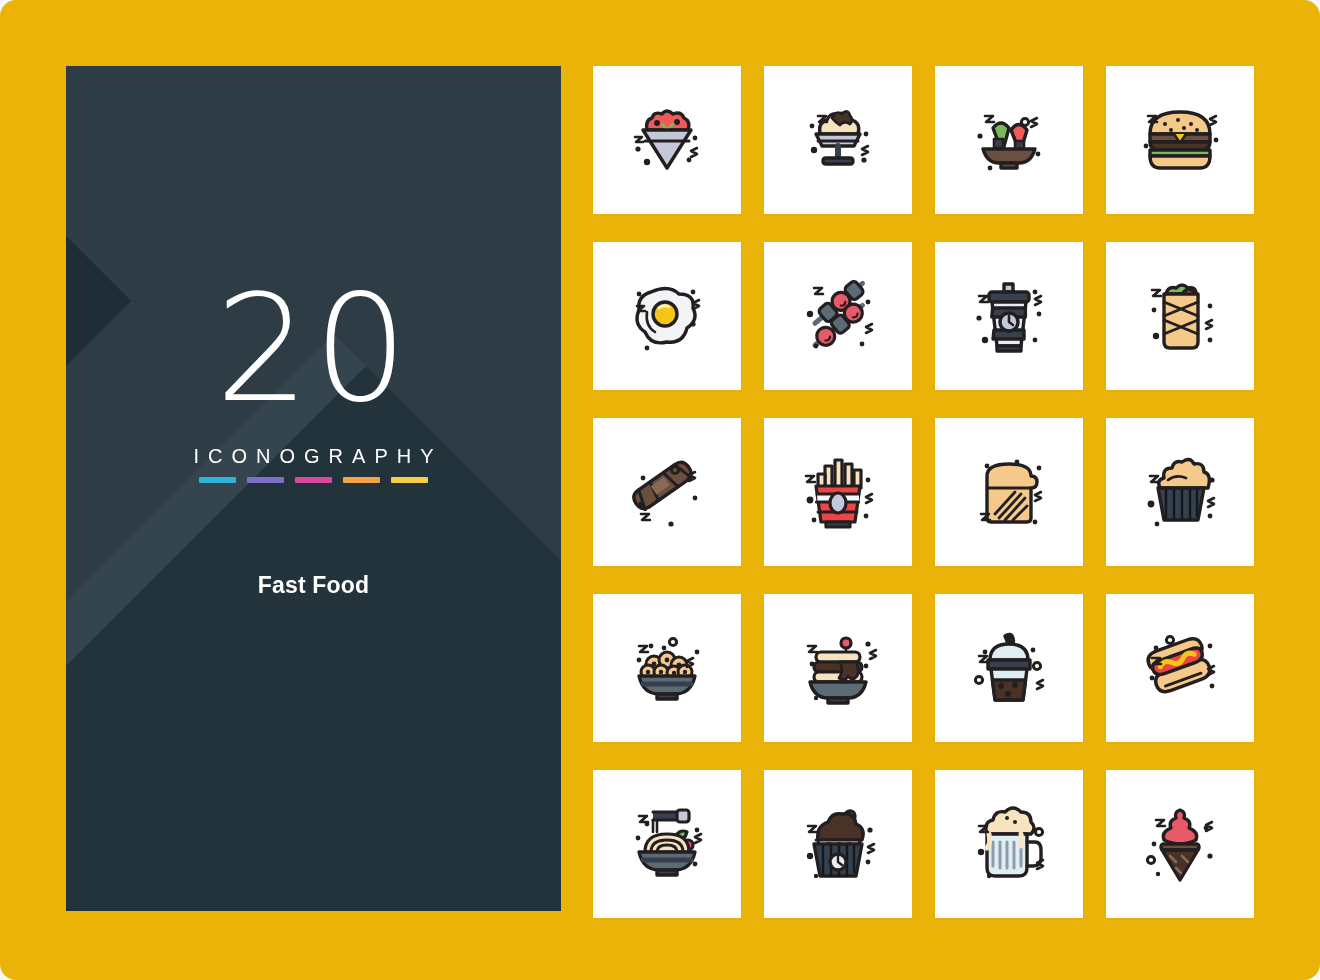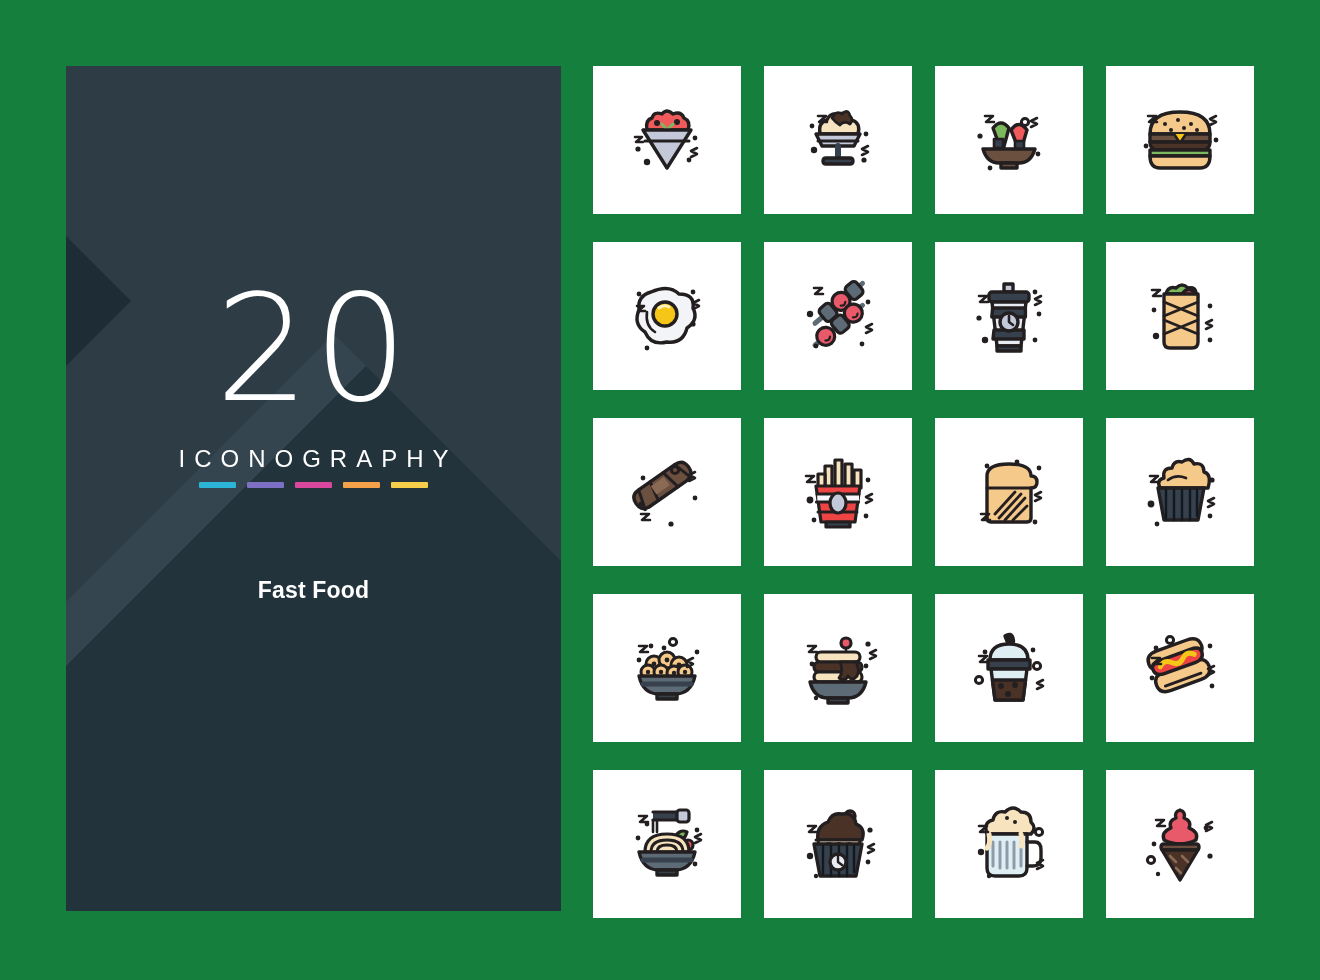--- a/index.html
+++ b/index.html
@@ -58,21 +58,21 @@
     margin-top: 215px;
     font-size: 148px;
     line-height: 0.92;
     font-weight: 300;
     color: #ffffff;
     letter-spacing: 4px;
     font-family: "DejaVu Sans", sans-serif;
   }
   .iconography {
     margin-top: 28px;
-    font-size: 24px;
+    font-size: 20px;
     letter-spacing: 9px;
     color: #ffffff;
     font-weight: 400;
     text-indent: 9px;
     font-family: "Liberation Sans", sans-serif;
   }
   .bar-row {
     margin-top: 9px;
     display: flex;
     gap: 11px;
@@ -103,21 +103,21 @@
     display: flex;
     align-items: center;
     justify-content: center;
     box-shadow: 0 1px 2px rgba(40,60,90,0.05);
   }
   .card svg { display: block; }
 </style>
 </head>
 <body>
 
-<div id="root" style="background: #15803d;">
+<div id="root" style="background: #eab308; border-radius: 16px;">
 
   <div class="cover" style="background: rgb(45, 60, 69);">
     <div class="band band-tl"></div>
 
     <div class="band band-br2"></div>
     <div class="band band-br"></div>
 
     <div class="cover-inner">
       <div class="big-number">20</div>
       <div class="iconography">ICONOGRAPHY</div>

